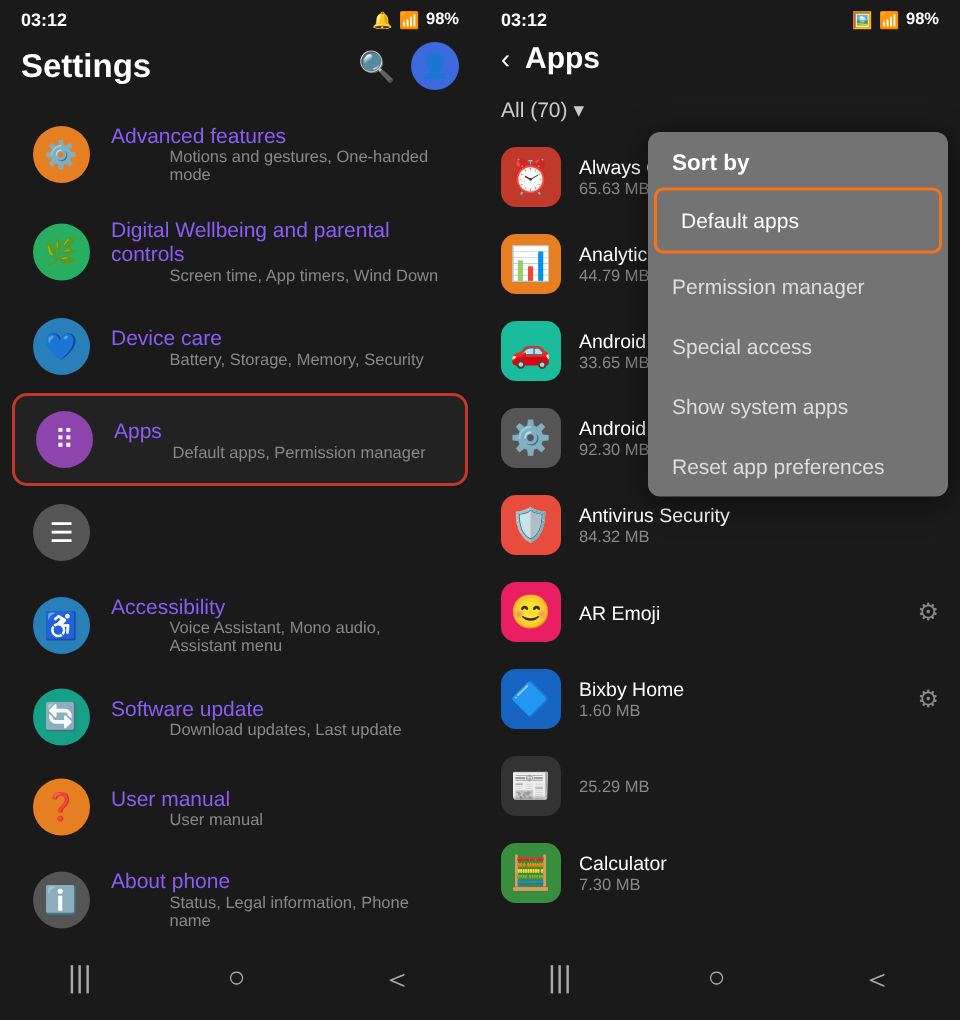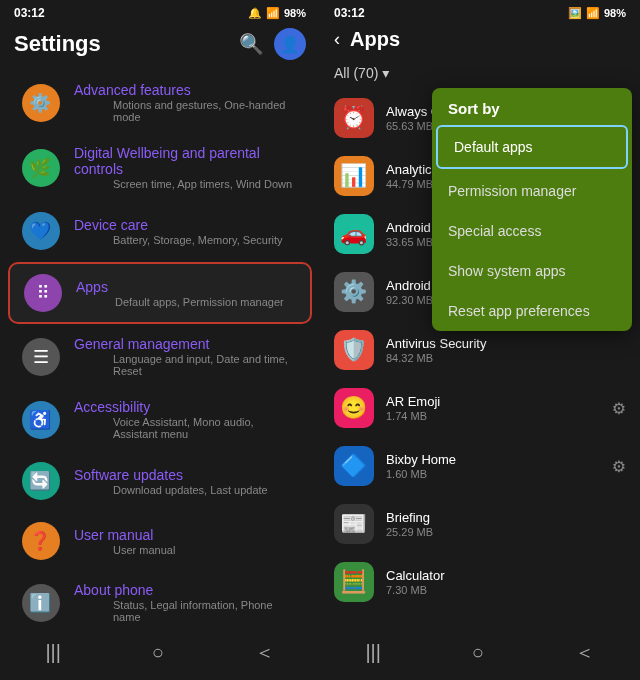--- a/index.html
+++ b/index.html
@@ -184,41 +184,41 @@
     .app-text { flex: 1; }
     .app-name { font-size: 13px; color: #fff; font-weight: 500; }
     .app-size { font-size: 11px; color: #888; margin-top: 1px; }
     .app-gear { color: #888; font-size: 16px; }
 
     
     .dropdown-menu {
       position: absolute;
       top: 88px;
       right: 8px;
-      background: #4d7c0f;
+      background: #737373;
       border-radius: 8px;
       min-width: 200px;
       z-index: 100;
       box-shadow: 0 4px 20px rgba(0,0,0,0.5);
       overflow: hidden;
     }
     .dropdown-title {
       padding: 12px 16px 6px;
       font-size: 15px;
       font-weight: 600;
       color: #fff;
     }
     .dropdown-item {
       padding: 12px 16px;
       font-size: 14px;
       color: #ddd;
       cursor: pointer;
     }
     .dropdown-item.active {
-      border: 2px solid #7dd3fc;
+      border: 2px solid #f97316;
       margin: 2px 4px;
       border-radius: 6px;
       color: #fff;
       font-weight: 500;
     }
 
     .r-nav-bar {
       display: flex;
       justify-content: space-around;
       align-items: center;
@@ -280,36 +280,32 @@
       </div>
       <div class="settings-item highlighted">
         <div class="item-icon" style="background: rgb(142, 68, 173);">⠿</div>
         <div class="item-text">
           <div class="item-title">Apps</div>
           <div class="item-subtitle">Default apps, Permission manager</div>
         </div>
       </div>
       <div class="settings-item">
         <div class="item-icon" style="background: rgb(85, 85, 85);">☰</div>
-        <div class="item-text">
-          <div class="item-title">General management</div>
-          <div class="item-subtitle">Language and input, Date and time, Reset</div>
-        </div>
       </div>
       <div class="settings-item">
         <div class="item-icon" style="background: rgb(41, 128, 185);">♿</div>
         <div class="item-text">
           <div class="item-title">Accessibility</div>
           <div class="item-subtitle">Voice Assistant, Mono audio, Assistant menu</div>
         </div>
       </div>
       <div class="settings-item">
         <div class="item-icon" style="background: rgb(22, 160, 133);">🔄</div>
         <div class="item-text">
-          <div class="item-title">Software updates</div>
+          <div class="item-title">Software update</div>
           <div class="item-subtitle">Download updates, Last update</div>
         </div>
       </div>
       <div class="settings-item">
         <div class="item-icon" style="background: rgb(230, 126, 34);">❓</div>
         <div class="item-text">
           <div class="item-title">User manual</div>
           <div class="item-subtitle">User manual</div>
         </div>
       </div>
@@ -383,36 +379,34 @@
         <div class="app-icon" style="background: rgb(231, 76, 60);">🛡️</div>
         <div class="app-text">
           <div class="app-name">Antivirus Security</div>
           <div class="app-size">84.32 MB</div>
         </div>
       </div>
       <div class="app-item">
         <div class="app-icon" style="background: rgb(233, 30, 99);">😊</div>
         <div class="app-text">
           <div class="app-name">AR Emoji</div>
-          <div class="app-size">1.74 MB</div>
         </div>
         <span class="app-gear">⚙</span>
       </div>
       <div class="app-item">
         <div class="app-icon" style="background: rgb(21, 101, 192);">🔷</div>
         <div class="app-text">
           <div class="app-name">Bixby Home</div>
           <div class="app-size">1.60 MB</div>
         </div>
         <span class="app-gear">⚙</span>
       </div>
       <div class="app-item">
         <div class="app-icon" style="background: rgb(51, 51, 51);">📰</div>
         <div class="app-text">
-          <div class="app-name">Briefing</div>
           <div class="app-size">25.29 MB</div>
         </div>
       </div>
       <div class="app-item">
         <div class="app-icon" style="background: rgb(56, 142, 60);">🧮</div>
         <div class="app-text">
           <div class="app-name">Calculator</div>
           <div class="app-size">7.30 MB</div>
         </div>
       </div>

